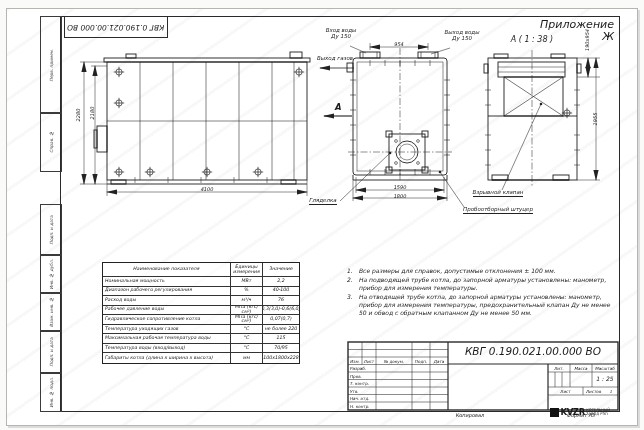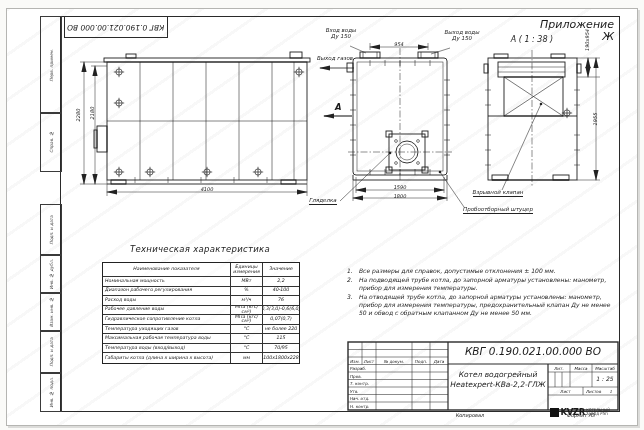--- a/index.html
+++ b/index.html
@@ -202,21 +202,20 @@
   <div class="abs lbl" style="left:335px;top:103px;width:12px;font-size:8.5px;font-weight:bold;">А</div>
   <div class="abs dimt" style="left:385px;top:184px;width:30px;">1590</div>
   <div class="abs dimt" style="left:385px;top:192.5px;width:30px;">1800</div>
 
   <div class="abs lbl ctr" style="left:500px;top:36px;width:64px;font-size:8px;">А ( 1 : 38 )</div>
   <div class="abs dimt rot" style="left:574px;top:36px;width:28px;height:8px;">190х954</div>
   <div class="abs dimt rot" style="left:582px;top:115px;width:28px;height:8px;">1955</div>
   <div class="abs lbl ctr" style="left:467px;top:189px;width:62px;font-size:5.5px;"><span class="und">Взрывной клапан</span></div>
   <div class="abs lbl ctr" style="left:456px;top:206px;width:84px;font-size:5.5px;"><span class="und">Пробоотборный штуцер</span></div>
 
-  <div class="abs lbl ctr" style="left:112px;top:245px;width:176px;font-size:8.5px;letter-spacing:.3px;">Техническая характеристика</div>
   <div class="abs spec">
     <div class="sh">Наименование показателя</div>
     <div class="sh">Единицы измерения</div>
     <div class="sh">Значение</div>
     <div class="sn">Номинальная мощность</div>
       <div>МВт</div>
       <div>2,2</div>
     <div class="sn">Диапазон рабочего регулирования</div>
       <div>%</div>
       <div>40-100</div>
@@ -243,24 +242,20 @@
       <div>4100х1800х2280</div>
   </div>
 
   <div class="abs notes">
     <div class="note lbl">Все размеры для справок, допустимые отклонения ± 100 мм.</div>
     <div class="note lbl">На подводящей трубе котла, до запорной арматуры установлены: манометр, прибор для измерения температуры.</div>
     <div class="note lbl">На отводящей трубе котла, до запорной арматуры установлены: манометр, прибор для измерения температуры, предохранительный клапан Ду не менее 50 и обвод с обратным клапанном Ду не менее 50 мм.</div>
   </div>
 
   <div class="abs lbl ctr" style="left:448px;top:346px;width:170px;font-size:10.5px;">КВГ 0.190.021.00.000 ВО</div>
-  <div class="abs lbl ctr" style="left:448px;top:370px;width:100px;font-size:7.5px;line-height:10px;">
-    <div>Котел водогрейный</div>
-    <div>Heatexpert-КВа-2,2-ГЛЖ</div>
-  </div>
   <div class="abs tb ctr" style="left:348px;top:358.5px;width:14px;">Изм.</div>
   <div class="abs tb ctr" style="left:362px;top:358.5px;width:14px;">Лист</div>
   <div class="abs tb ctr" style="left:376px;top:358.5px;width:36px;">№ докум.</div>
   <div class="abs tb ctr" style="left:412px;top:358.5px;width:18px;">Подп.</div>
   <div class="abs tb ctr" style="left:430px;top:358.5px;width:18px;">Дата</div>
   <div class="abs tb" style="left:350px;top:366px;width:26px;">Разраб.</div>
   <div class="abs tb" style="left:350px;top:373.5px;width:26px;">Пров.</div>
   <div class="abs tb" style="left:350px;top:381px;width:26px;">Т. контр.</div>
   <div class="abs tb" style="left:350px;top:396px;width:26px;">Нач. отд.</div>
   <div class="abs tb" style="left:350px;top:403.5px;width:26px;">Н. контр.</div>

